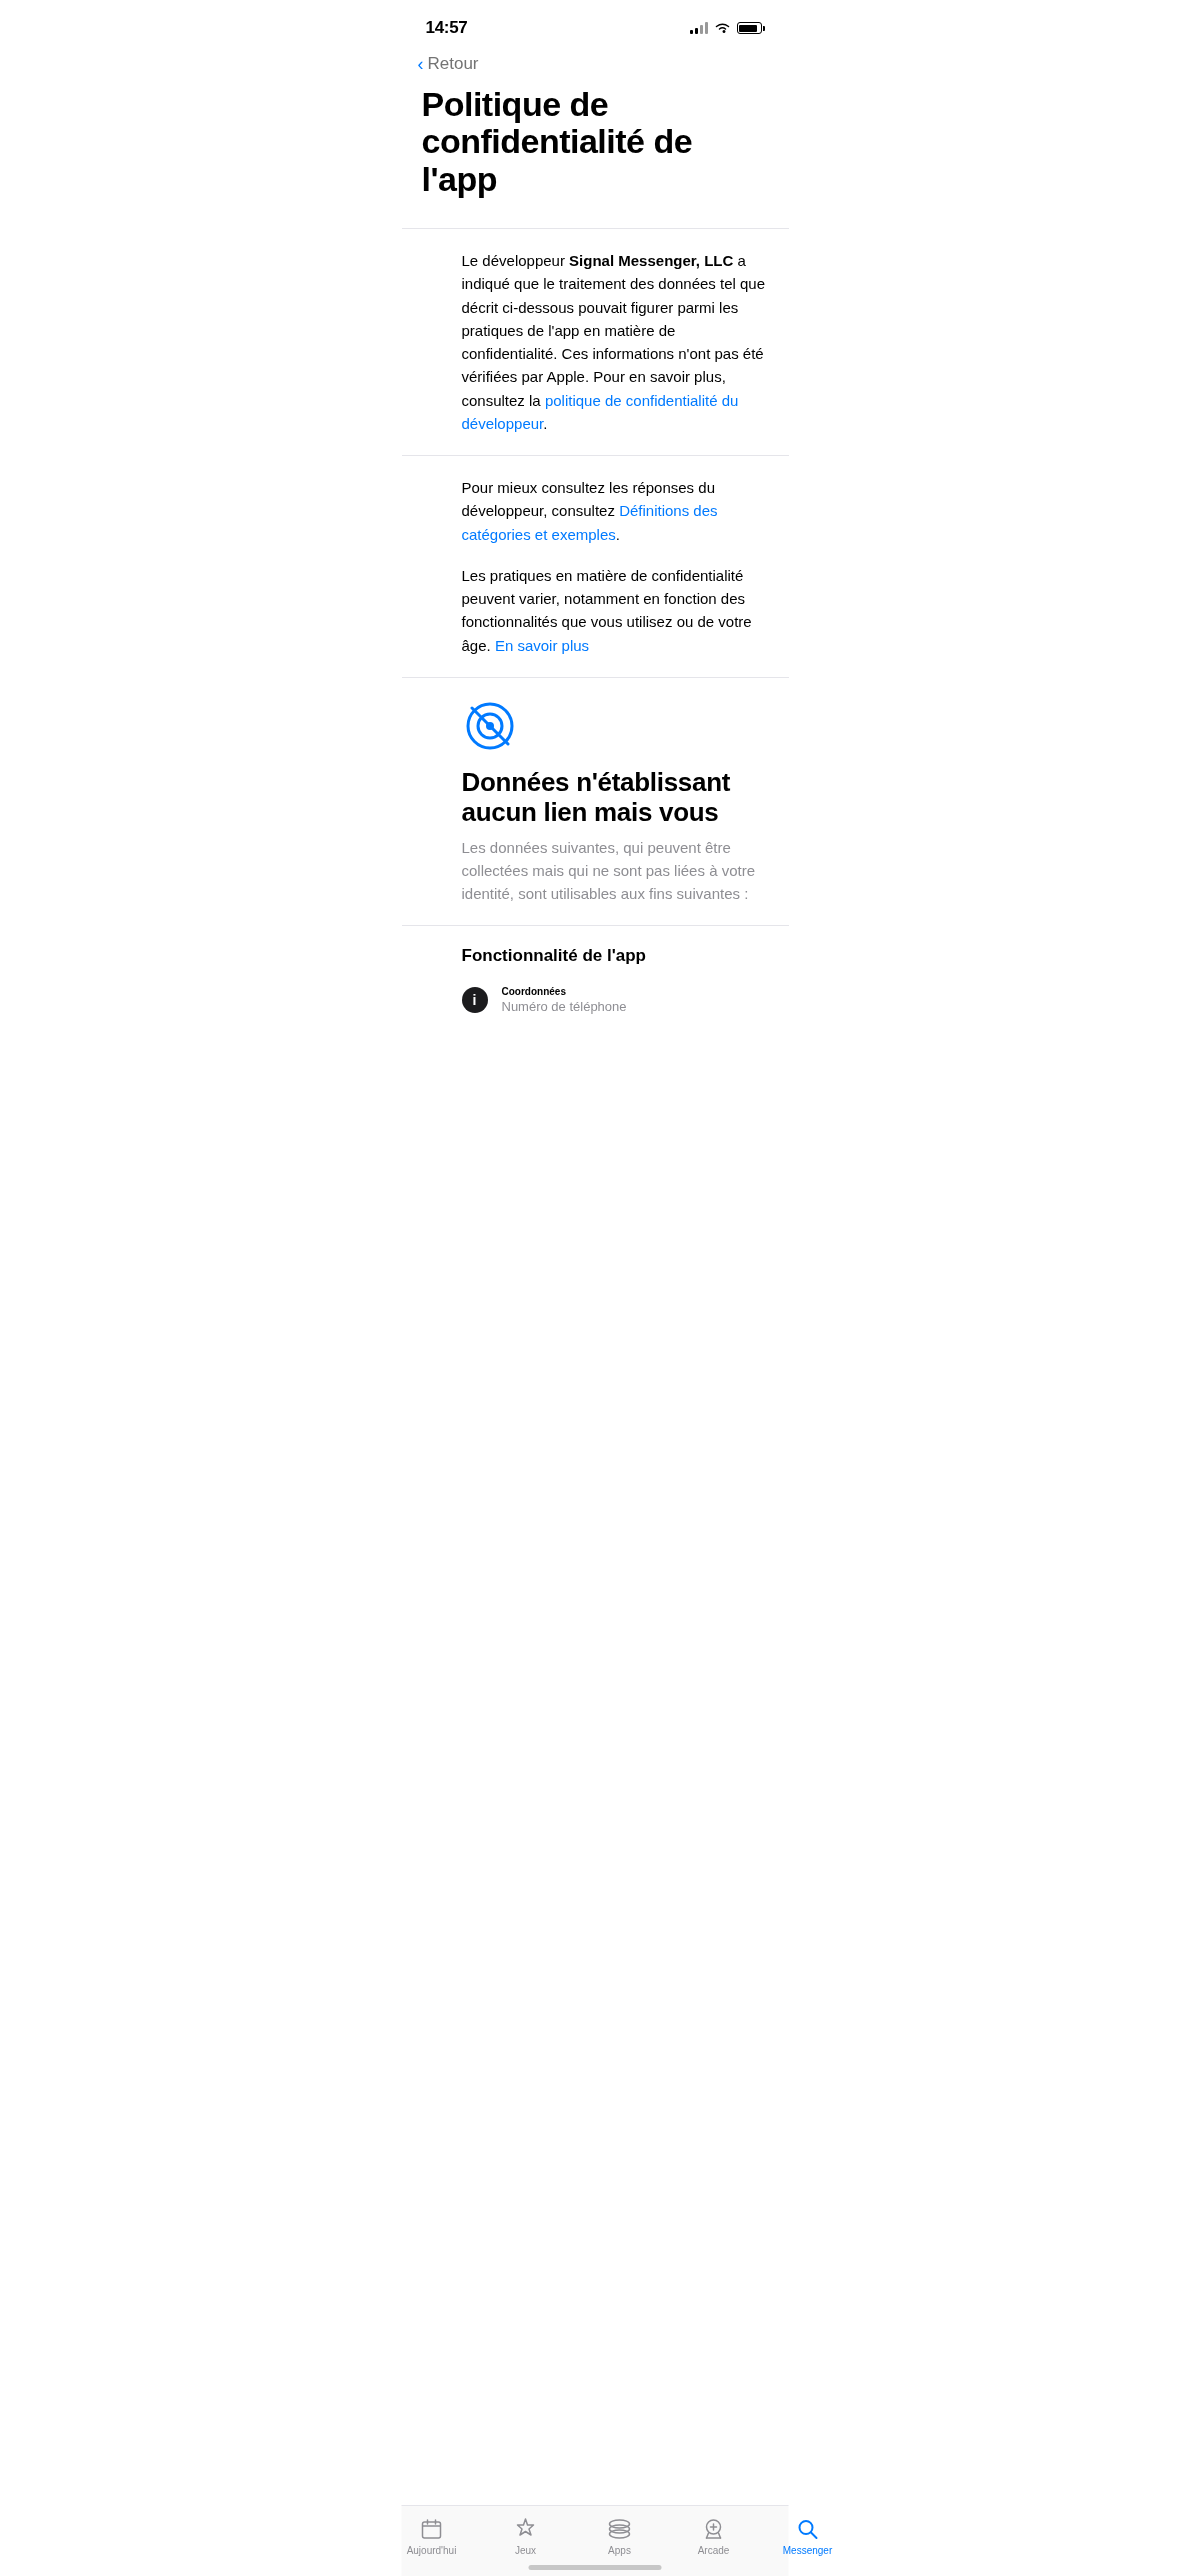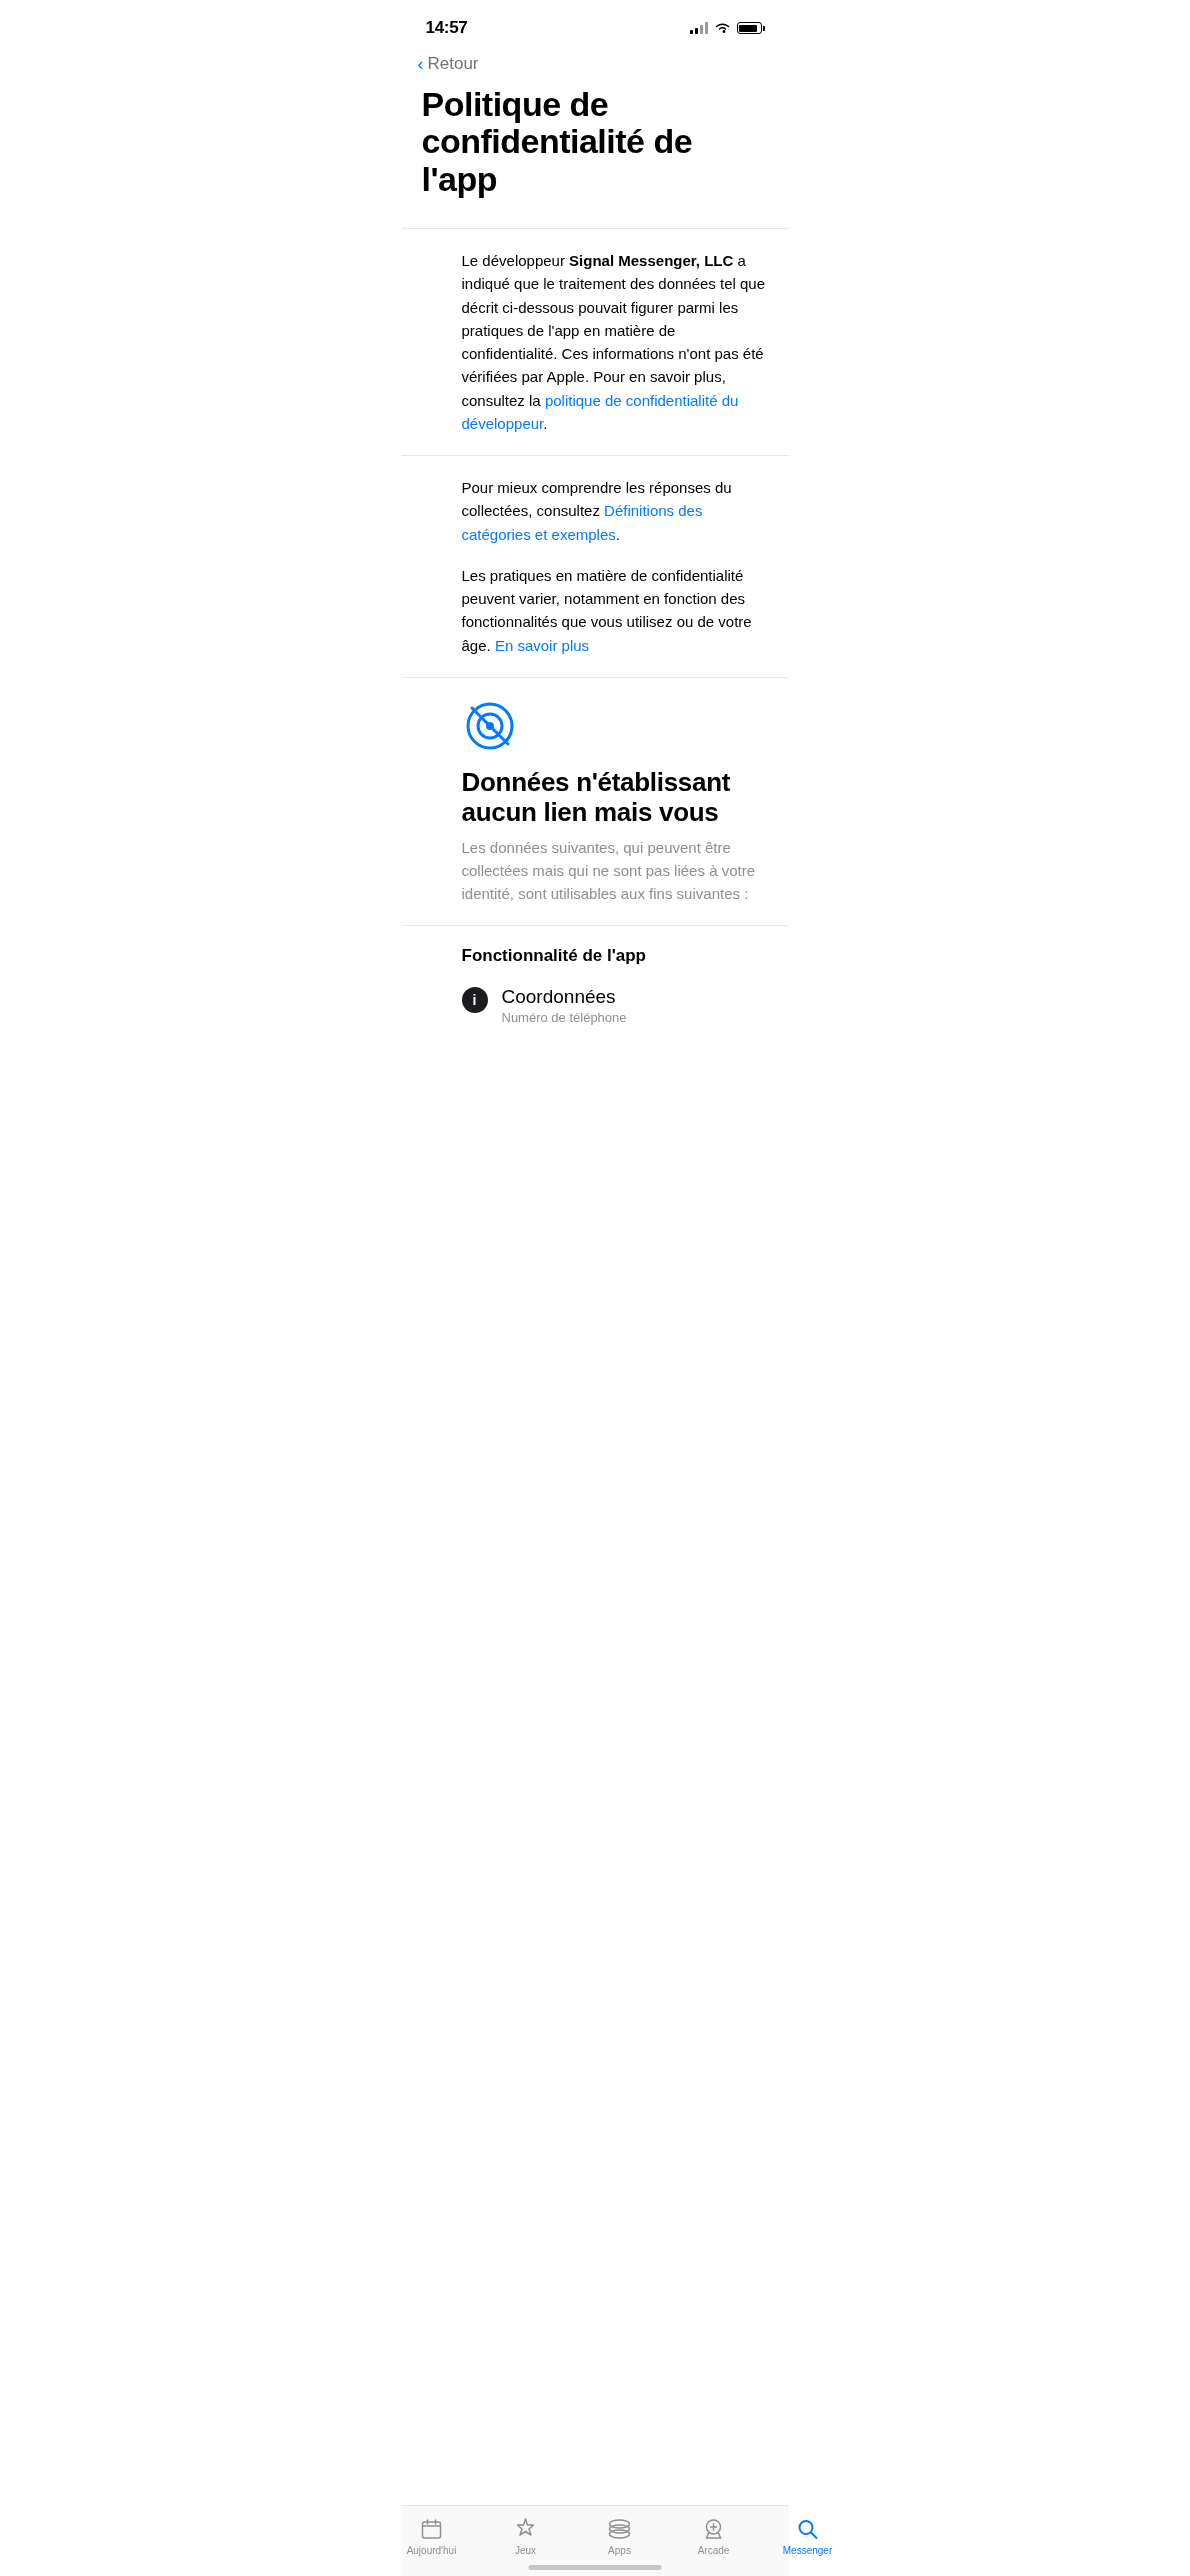--- a/index.html
+++ b/index.html
@@ -204,23 +204,23 @@
       font-size: 14px;
       font-weight: 700;
     }
 
     .data-item-content {
       display: flex;
       flex-direction: column;
     }
 
     .data-item-label {
-      font-size: 19px;
-      color: #000;
-      font-weight: 400;
+      font-size: 10px;
+      color: #000;
+      font-weight: 700;
     }
 
     .data-item-sublabel {
       font-size: 13px;
       color: #8E8E93;
       margin-top: 2px;
     }
 
     
     .tab-bar {
@@ -341,21 +341,21 @@
   <div class="section">
     <p class="body-text">
       <span>Le développeur </span><span class="bold">Signal Messenger, LLC</span><span> a indiqué que le traitement des données tel que décrit ci-dessous pouvait figurer parmi les pratiques de l'app en matière de confidentialité. Ces informations n'ont pas été vérifiées par Apple. Pour en savoir plus, consultez la </span><a href="#" class="link">politique de confidentialité du développeur</a><span>.</span>
     </p>
   </div>
 
   <div class="divider"></div>
 
   <div class="section">
     <p class="body-text">
-      <span>Pour mieux comprendre les réponses du collectées, consultez </span><a href="#" class="link">Définitions des catégories et exemples</a><span>.</span>
+      <span>Pour mieux consultez les réponses du développeur, consultez </span><a href="#" class="link">Définitions des catégories et exemples</a><span>.</span>
     </p>
     <br>
     <p class="body-text">
       <span>Les pratiques en matière de confidentialité peuvent varier, notamment en fonction des fonctionnalités que vous utilisez ou de votre âge. </span><a href="#" class="link">En savoir plus</a>
     </p>
   </div>
 
   <div class="divider"></div>
 
   <div class="section">

